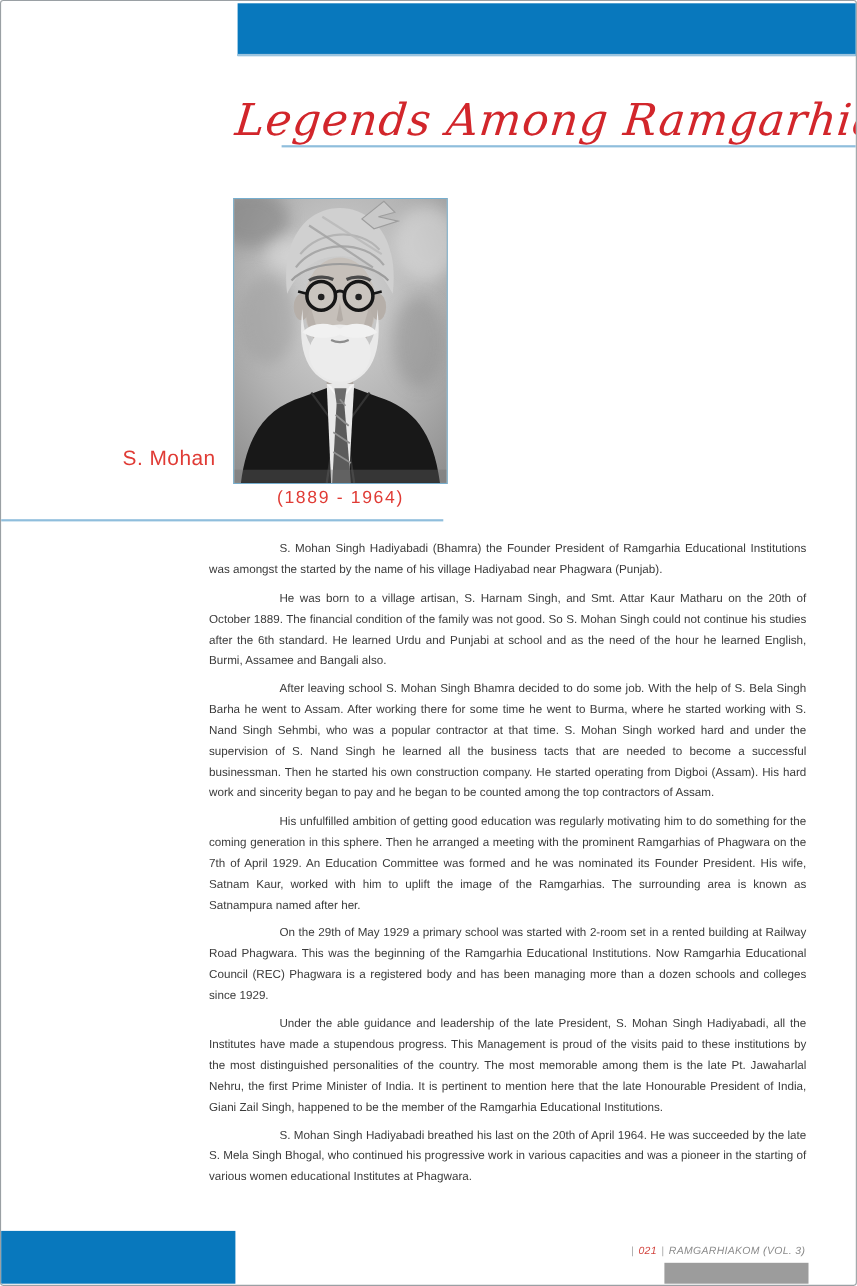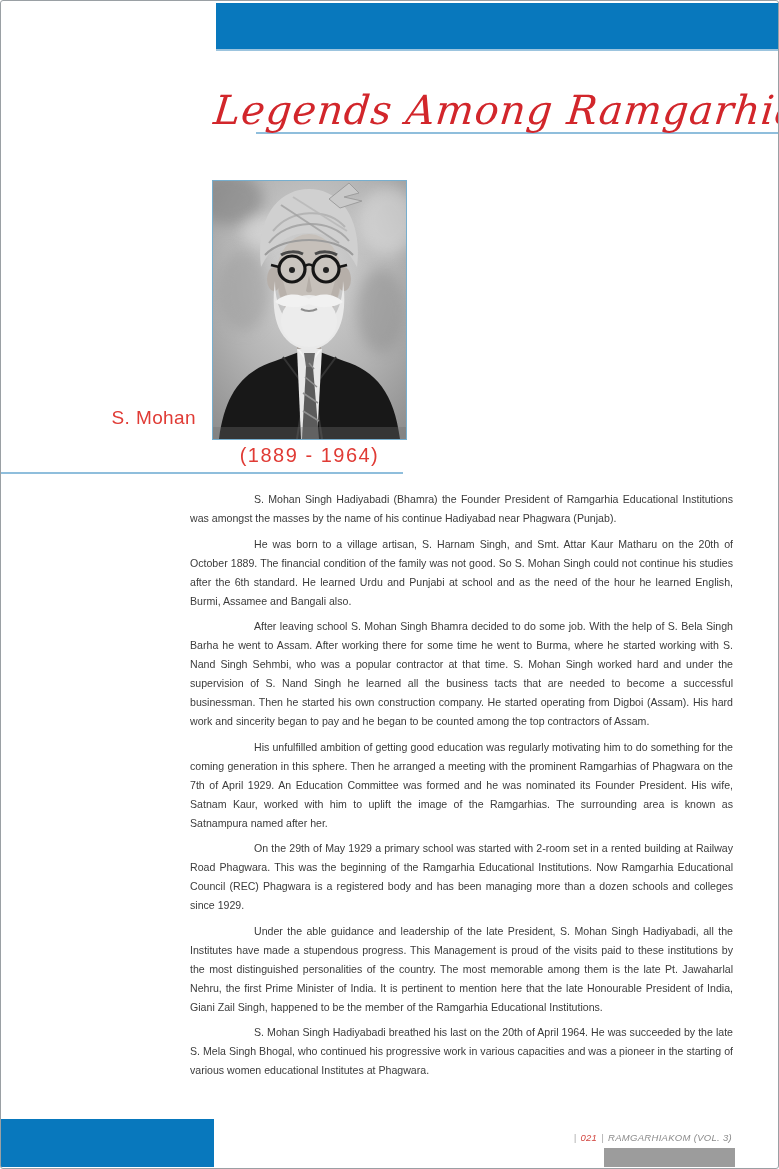--- a/index.html
+++ b/index.html
@@ -24,21 +24,21 @@
     position:absolute; left:211px; top:179px; width:193px; height:258px;
     border:1px solid #76aece; background:#b5b5b5;
   }
   .portrait-frame svg { display:block; }
   .subject-name {
     position:absolute; left:10px; top:361px; width:185px; text-align:right;
     color:#e03b35; font-size:19px; line-height:23px; letter-spacing:0.4px; font-weight:400;margin-top:44px;
   }
   .life-years {
     position:absolute; left:211px; top:443px; width:195px; text-align:center;
-    color:#e03b35; font-size:20px; letter-spacing:1.5px;
+    color:#e03b35; font-size:16px; letter-spacing:1.5px;
   }
   .section-divider {
     position:absolute; left:0; top:471px; width:402px; height:2px; background:#8fbedc;
   }
   .article-body {
     position:absolute; left:189px; top:489px; width:543px;
     font-size:10.6px; line-height:19px; color:#3b3b3b; text-align:justify;
   }
   .article-body p { margin:0 0 6.5px 0; text-indent:64px; }
   .footer-citation {
@@ -140,21 +140,21 @@
 
   <div class="subject-name">
     <div>S. Mohan</div>
   </div>
 
   <div class="life-years">(1889 - 1964)</div>
 
   <div class="section-divider"></div>
 
   <div class="article-body">
-    <p>S. Mohan Singh Hadiyabadi (Bhamra) the Founder President of Ramgarhia Educational Institutions was amongst the masses by the name of his continue Hadiyabad near Phagwara (Punjab).</p>
+    <p>S. Mohan Singh Hadiyabadi (Bhamra) the Founder President of Ramgarhia Educational Institutions was amongst the started by the name of his village Hadiyabad near Phagwara (Punjab).</p>
     <p>He was born to a village artisan, S. Harnam Singh, and Smt. Attar Kaur Matharu on the 20th of October 1889. The financial condition of the family was not good. So S. Mohan Singh could not continue his studies after the 6th standard. He learned Urdu and Punjabi at school and as the need of the hour he learned English, Burmi, Assamee and Bangali also.</p>
     <p>After leaving school S. Mohan Singh Bhamra decided to do some job. With the help of S. Bela Singh Barha he went to Assam. After working there for some time he went to Burma, where he started working with S. Nand Singh Sehmbi, who was a popular contractor at that time. S. Mohan Singh worked hard and under the supervision of S. Nand Singh he learned all the business tacts that are needed to become a successful businessman. Then he started his own construction company. He started operating from Digboi (Assam). His hard work and sincerity began to pay and he began to be counted among the top contractors of Assam.</p>
     <p>His unfulfilled ambition of getting good education was regularly motivating him to do something for the coming generation in this sphere. Then he arranged a meeting with the prominent Ramgarhias of Phagwara on the 7th of April 1929. An Education Committee was formed and he was nominated its Founder President. His wife, Satnam Kaur, worked with him to uplift the image of the Ramgarhias. The surrounding area is known as Satnampura named after her.</p>
     <p>On the 29th of May 1929 a primary school was started with 2-room set in a rented building at Railway Road Phagwara. This was the beginning of the Ramgarhia Educational Institutions. Now Ramgarhia Educational Council (REC) Phagwara is a registered body and has been managing more than a dozen schools and colleges since 1929.</p>
     <p>Under the able guidance and leadership of the late President, S. Mohan Singh Hadiyabadi, all the Institutes have made a stupendous progress. This Management is proud of the visits paid to these institutions by the most distinguished personalities of the country. The most memorable among them is the late Pt. Jawaharlal Nehru, the first Prime Minister of India. It is pertinent to mention here that the late Honourable President of India, Giani Zail Singh, happened to be the member of the Ramgarhia Educational Institutions.</p>
     <p>S. Mohan Singh Hadiyabadi breathed his last on the 20th of April 1964. He was succeeded by the late S. Mela Singh Bhogal, who continued his progressive work in various capacities and was a pioneer in the starting of various women educational Institutes at Phagwara.</p>
   </div>
 
   <div class="footer-citation"><span class="sep">|</span><span class="pagenum">021</span><span class="sep">|</span><span>RAMGARHIAKOM (VOL. 3)</span></div>
 

